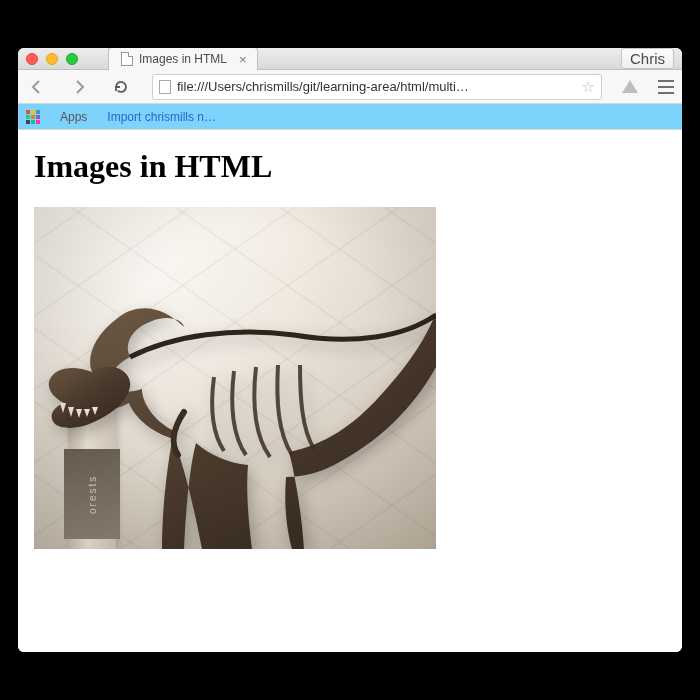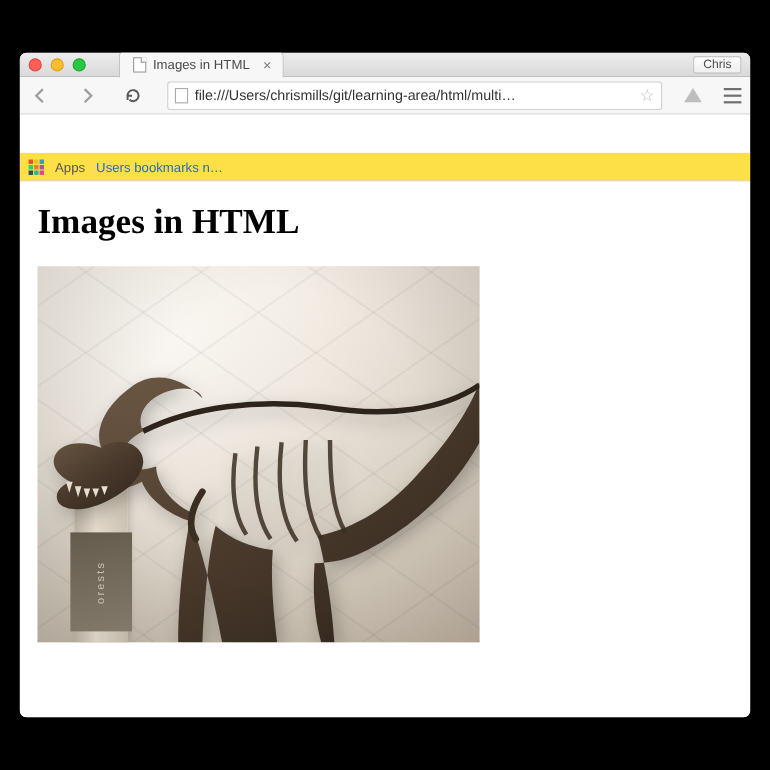--- a/index.html
+++ b/index.html
@@ -32,21 +32,21 @@
     padding: 0 8px;
     position: relative;
   }
   .traffic { display:flex; gap:8px; }
   .dot { width:12px; height:12px; border-radius:50%; }
   .dot.red    { background:#ff5f57; border:0.5px solid #e14640; }
   .dot.yellow { background:#ffbd2e; border:0.5px solid #dfa123; }
   .dot.green  { background:#28c940; border:0.5px solid #1ba531; }
   .profile-btn {
     margin-left:auto;
-    font-size:11px;
+    font-size:15px;
     padding:1px 8px;
     background:linear-gradient(#fcfcfc,#efefef);
     border:1px solid #c6c6c6;
     border-radius:3px;
     color:#4a4a4a;
   }
   
   .tabstrip {
     position:absolute;
     left:90px;
@@ -129,31 +129,30 @@
     border-bottom:13px solid #bdbdbd;
   }
   .menu-icon {
     width:16px;height:14px;
     display:flex;flex-direction:column;justify-content:space-between;
   }
   .menu-icon span{height:2px;background:#6f6f6f;}
   
   .bookbar {
     height:26px;
-    background:#fde047;
+    background:#7dd3fc;
     border-bottom:1px solid #d7d7d7;
     display:flex;
     align-items:center;
     padding:0 8px;
-    gap:10px;
+    gap:20px;
     font-size:12px;
     color:#555;
     overflow:hidden;
     white-space:nowrap;
-    margin-top:35px;
   }
   .apps-icon {
     width:14px;height:14px;
     display:grid;
     grid-template-columns:repeat(3,1fr);
     grid-template-rows:repeat(3,1fr);
     gap:1px;
   }
   .apps-icon i:nth-child(1){background:#e74c3c}
   .apps-icon i:nth-child(2){background:#f1c40f}
@@ -286,21 +285,21 @@
         <i></i>
         <i></i>
         <i></i>
         <i></i>
         <i></i>
         <i></i>
         <i></i>
         <i></i>
       </div>
     <span>Apps</span>
-    <span class="import-link">Users bookmarks n…</span>
+    <span class="import-link">Import chrismills n…</span>
   </div>
 
   <div class="content">
     <h1>Images in HTML</h1>
 
     <div class="photo" aria-label="A T-Rex skeleton on display in a museum hall">
       <div class="pillar"></div>
       <div class="banner">orests</div>
       <div class="dino">
         <svg viewBox="0 0 402 342" preserveAspectRatio="xMidYMid slice">

